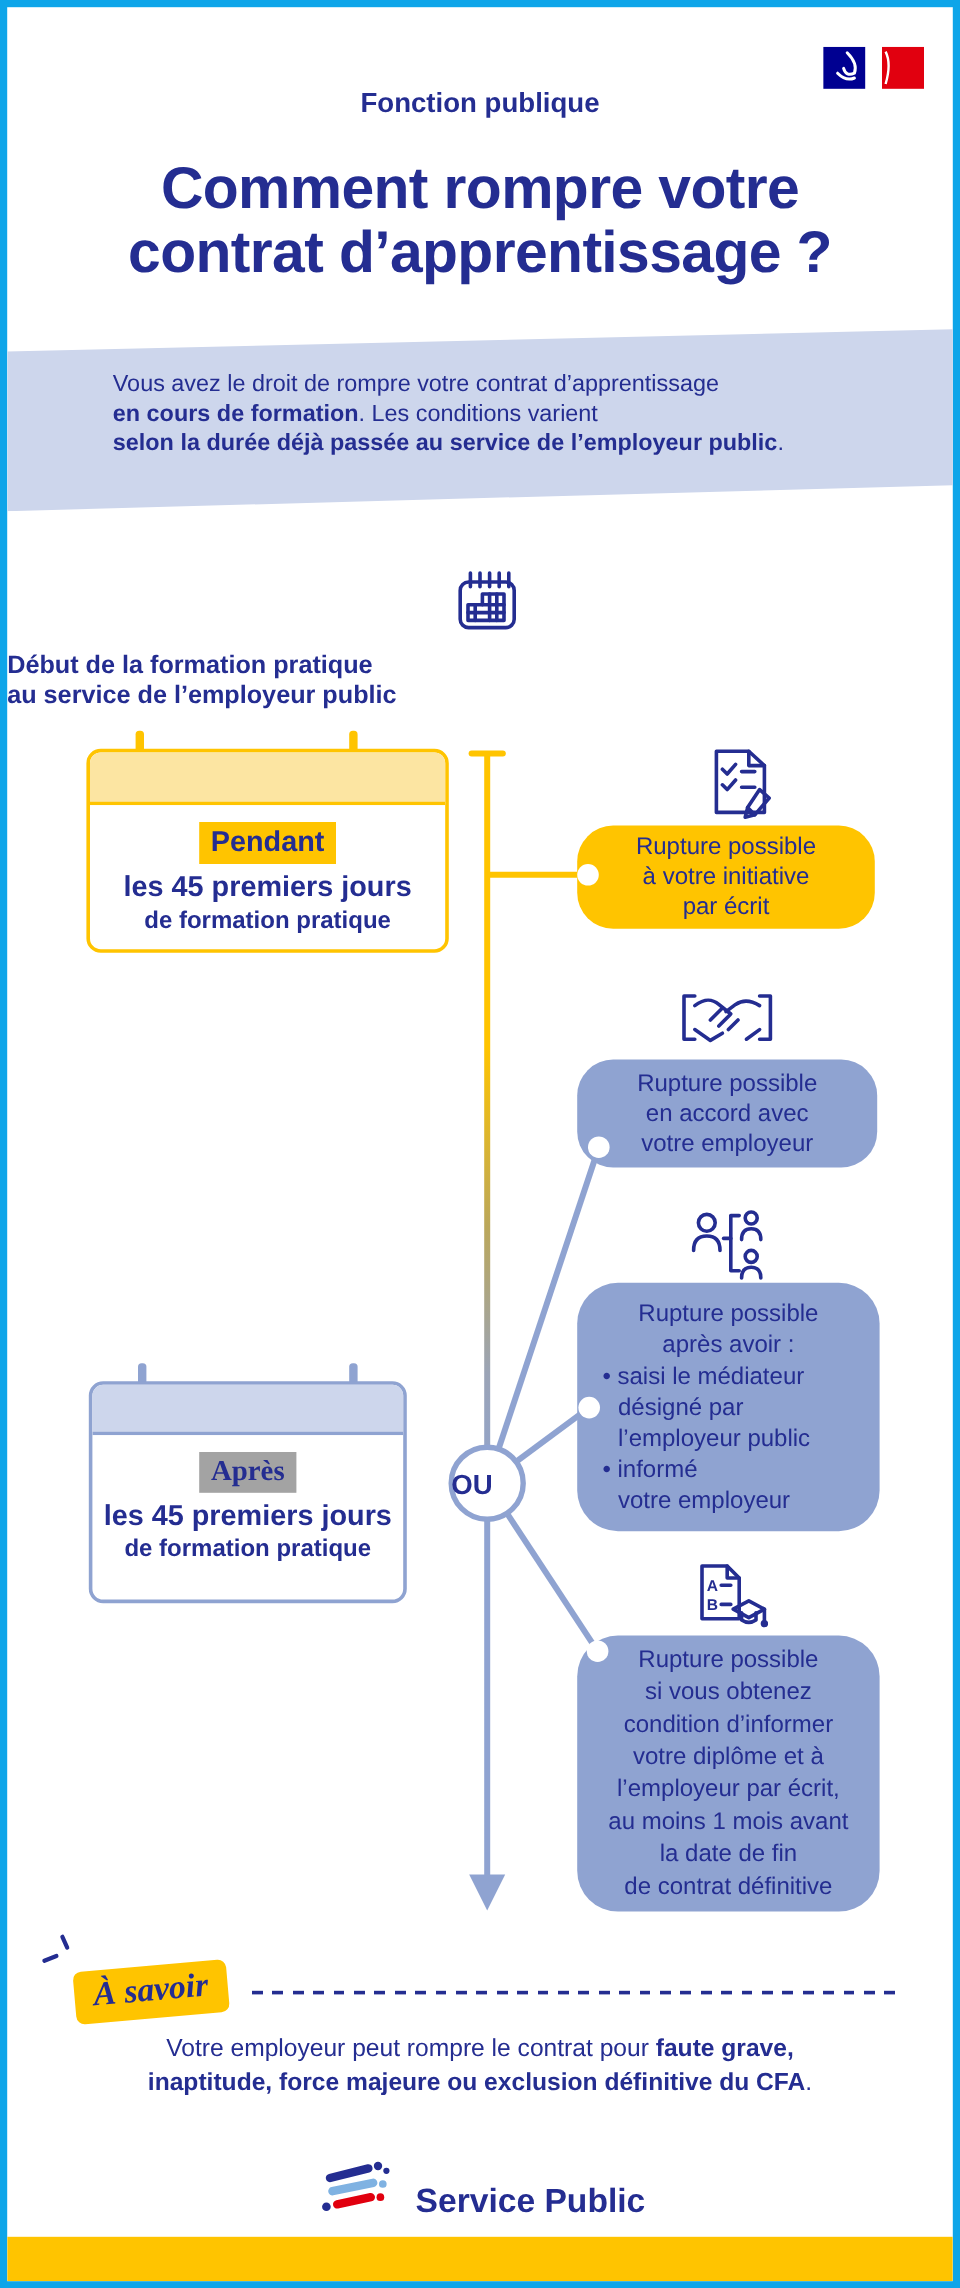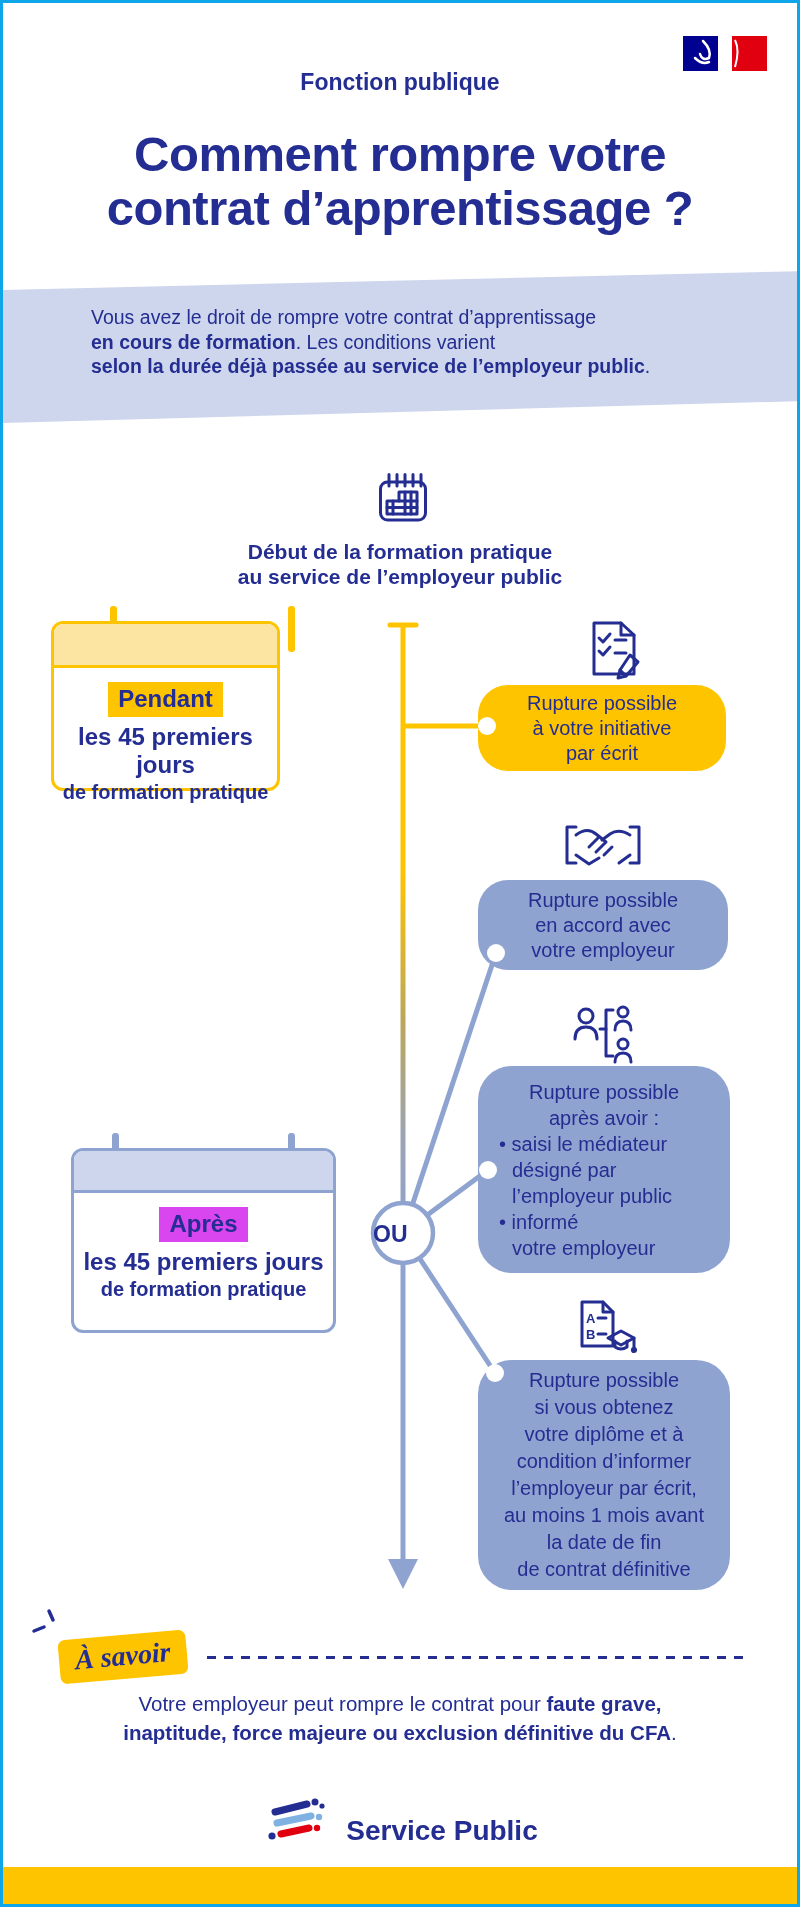--- a/index.html
+++ b/index.html
@@ -1,47 +1,47 @@
 <!DOCTYPE html>
 <html><head>
 <meta charset="utf-8">
 <style>
   html,body{margin:0;padding:0;background:#e8e8e8;}
   .poster{
     position:relative;width:800px;height:1907px;margin:0 auto;
-    background:#ffffff;border:3px solid #0ea5e9;box-sizing:border-box;
+    background:#ffffff;border:6px solid #0ea5e9;box-sizing:border-box;
     overflow:hidden;font-family:"Liberation Sans",sans-serif;color:#242D91;
   }
   .abs{position:absolute;}
   
   .tag{top:66px;left:0;width:100%;text-align:center;font-size:23px;font-weight:bold;}
   .title{top:124px;left:0;width:100%;text-align:center;font-size:49px;font-weight:bold;line-height:54px;letter-spacing:-0.5px;}
   .flag{top:33px;left:680px;}
   
   .band{top:260px;left:0;width:800px;height:170px;background:#CDD6EC;
     -webkit-clip-path:polygon(0 27px,800px 8px,800px 138px,0 160px);
     clip-path:polygon(0 27px,800px 8px,800px 138px,0 160px);}
   .band-text{position:absolute;top:42px;left:88px;font-size:19.5px;line-height:24.5px;}
   .band-text b{font-weight:bold;}
   
   .cal-icon{top:469px;left:374px;}
-  .tl-heading{top:536px;left:0;width:100%;text-align:center;font-size:21px;font-weight:bold;line-height:25px;}
+  .tl-heading{top:536px;left:0;width:100%;text-align:left;font-size:21px;font-weight:bold;line-height:25px;}
   
   .calbox{box-sizing:border-box;border-radius:12px;background:#fff;text-align:center;}
   .calbox .head{box-sizing:border-box;width:100%;}
-  .pendant-box{top:618px;left:48px;width:229px;height:170px;border:3px solid #FFC400;}
+  .pendant-box{top:618px;left:66px;width:302px;height:170px;border:3px solid #FFC400;}
   .pendant-box .head{height:44px;background:#FCE5A2;border-bottom:3px solid #FFC400;border-radius:9px 9px 0 0;}
   .apres-box{top:1145px;left:68px;width:265px;height:185px;border:3px solid #8FA3D1;}
   .apres-box .head{height:42px;background:#CDD6EC;border-bottom:3px solid #8FA3D1;border-radius:9px 9px 0 0;}
   .tick{width:7px;height:46px;border-radius:3px;}
   .tick.y{background:#FFC400;}
   .tick.b{background:#8FA3D1;}
   .hl{display:inline-block;padding:3px 10px 4px;font-size:24px;font-weight:bold;margin-top:14px;}
   .hl.y{background:#FFC400;}
-  .hl.b{background:#d946ef;}
+  .hl.b{background:#a3a3a3;font-family:Liberation Serif, serif;}
   .box-l1{font-size:24px;font-weight:bold;margin-top:6px;}
   .box-l2{font-size:20px;font-weight:bold;margin-top:2px;}
   
   .net{top:0;left:0;pointer-events:none;}
   .ou-label{top:1218px;left:370px;width:60px;text-align:left;font-size:23px;font-weight:bold;}
   
   .bubble{box-sizing:border-box;display:flex;flex-direction:column;justify-content:center;
     text-align:center;font-size:20px;color:#242D91;}
   .bub-y{top:682px;left:475px;width:248px;height:86px;background:#FFC400;border-radius:30px;line-height:25px;}
   .bub-b2{top:877px;left:475px;width:250px;height:90px;background:#8FA3D1;border-radius:30px;line-height:25px;}
@@ -139,22 +139,22 @@
     <div class="li">• saisi le médiateur</div>
     <div class="cont">désigné par</div>
     <div class="cont">l’employeur public</div>
     <div class="li">• informé</div>
     <div class="cont">votre employeur</div>
   </div>
 
   <div class="abs bubble bub-b4">
     <div>Rupture possible</div>
     <div>si vous obtenez</div>
+    <div>condition d’informer</div>
     <div>votre diplôme et à</div>
-    <div>condition d’informer</div>
     <div>l’employeur par écrit,</div>
     <div>au moins 1 mois avant</div>
     <div>la date de fin</div>
     <div>de contrat définitive</div>
   </div>
 
   <svg class="abs net" width="800" height="1907" viewBox="0 0 800 1907">
     <defs>
       <linearGradient id="tlgrad" gradientUnits="userSpaceOnUse" x1="0" y1="622" x2="0" y2="1560">
         <stop offset="0" stop-color="#FFC400"></stop>

